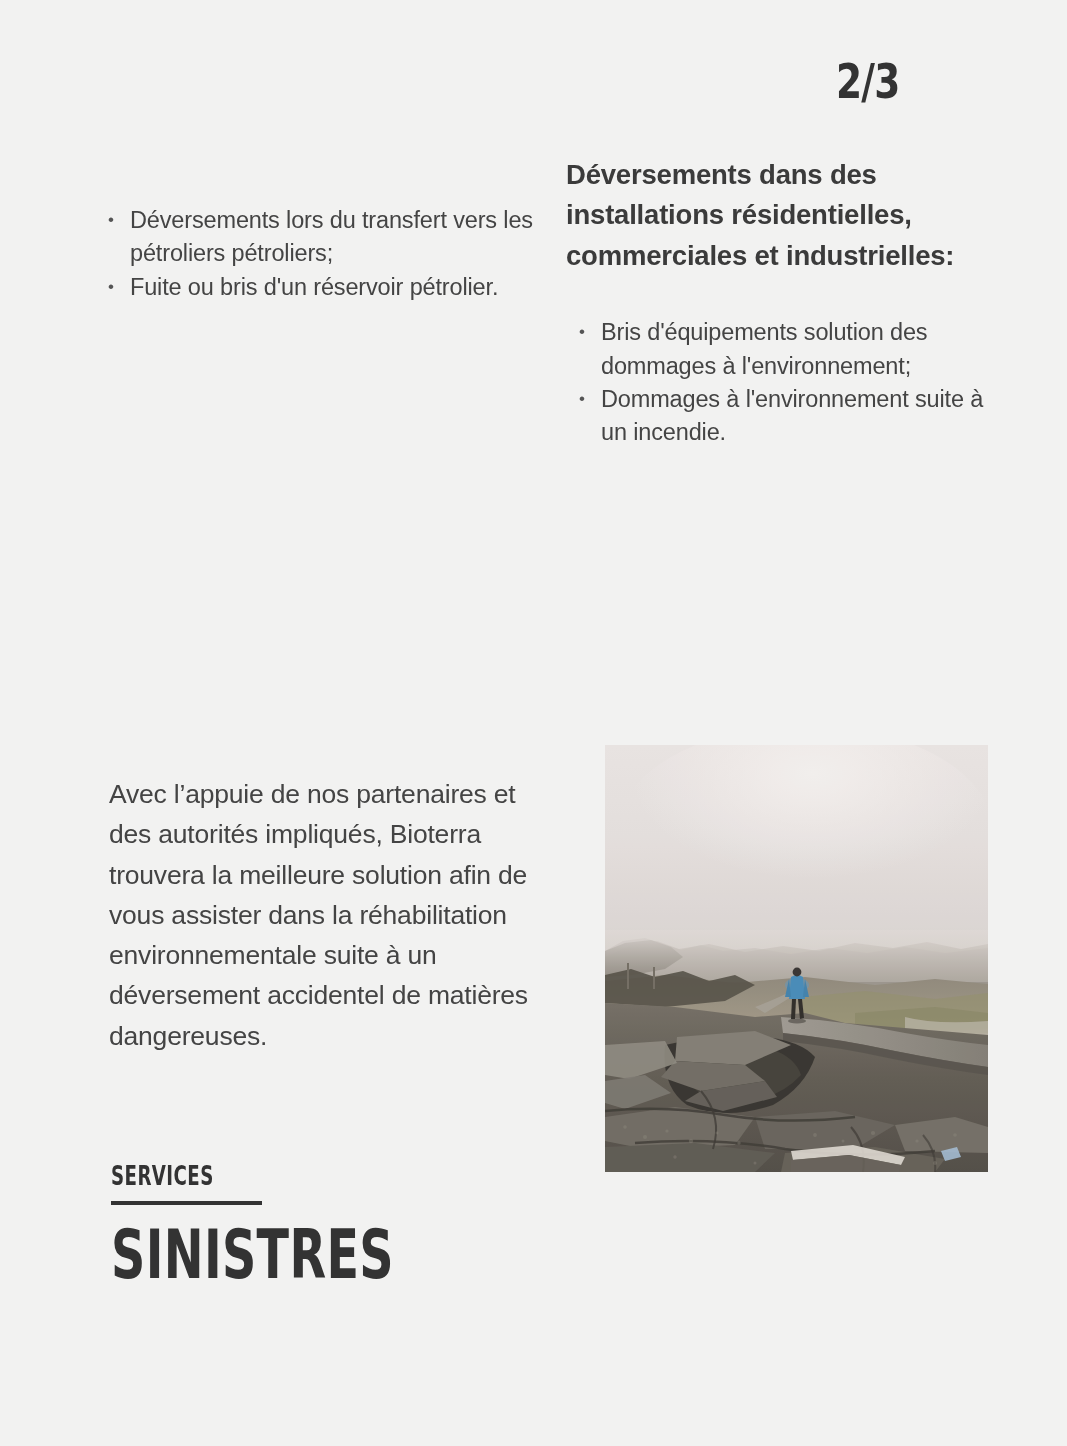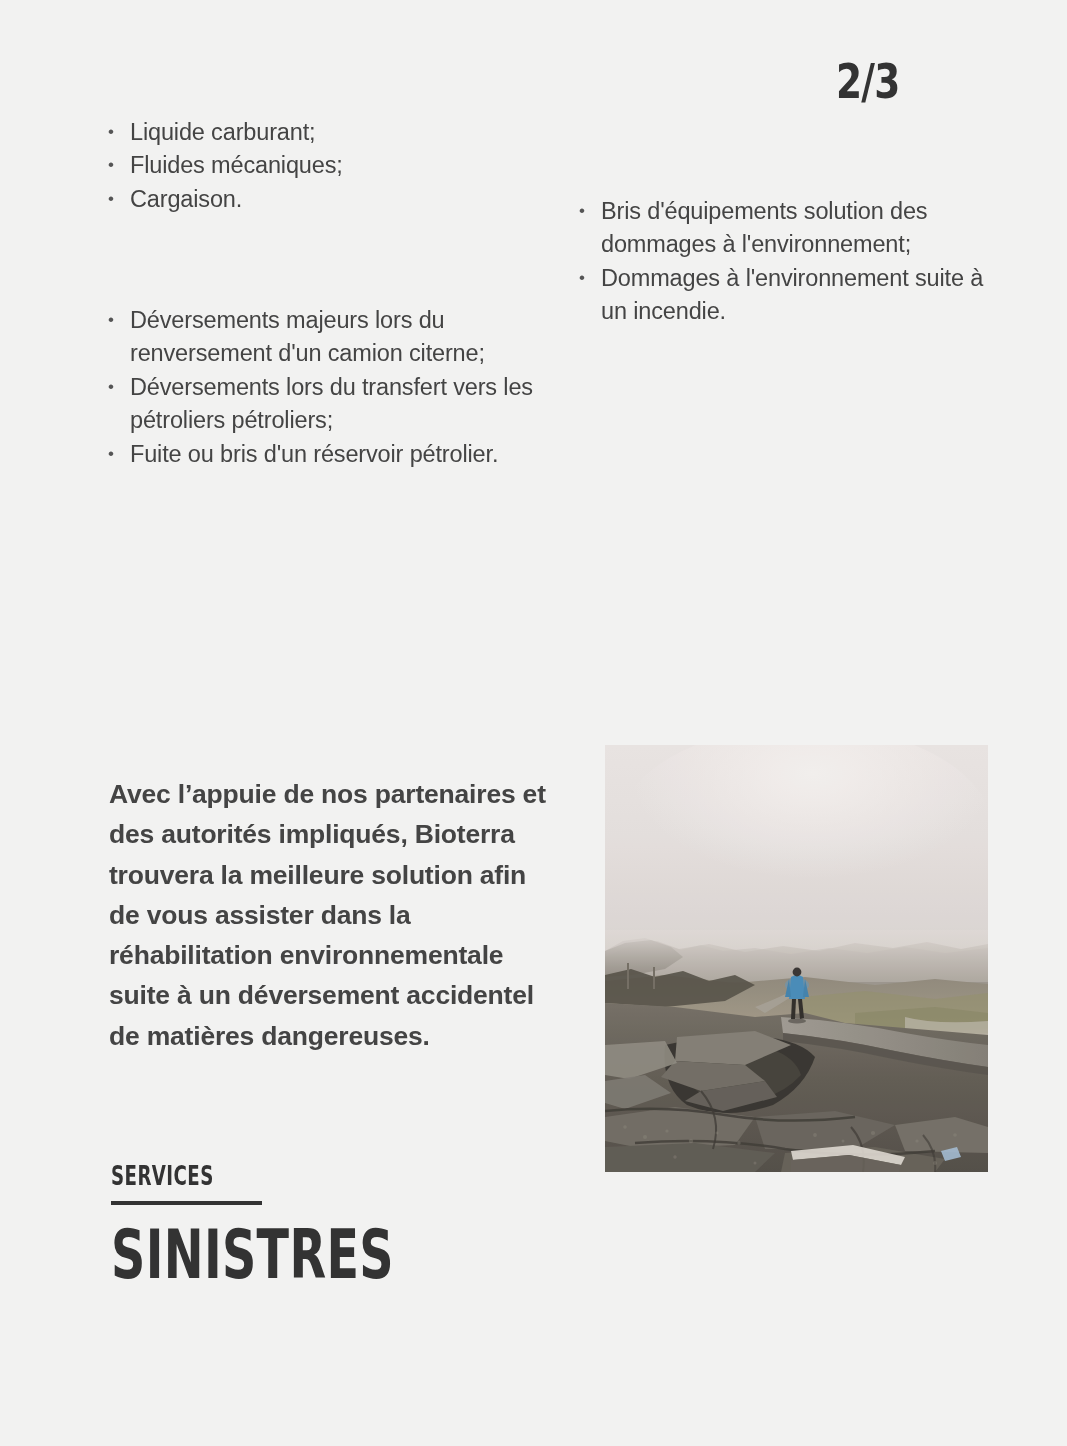--- a/index.html
+++ b/index.html
@@ -91,21 +91,21 @@
 
   
   .closing {
     position: absolute;
     left: 109px;
     top: 774px;
     width: 452px;
     margin: 0;
     font-size: 26.5px;
     line-height: 1.52;
-    font-weight: 700;
+    font-weight: 400;
     color: #444444;
     letter-spacing: -0.2px;
   }
 
   
   .footer-lockup {
     position: absolute;
     left: 111px;
     top: 1163px;
   }
@@ -156,40 +156,35 @@
 
 <div class="page">
 
   <div class="page-number">2/3</div>
 
   <div class="col-left">
 
 
     <div class="gap-after-h-left"></div>
 
+
+    <div class="gap-before-h2-left"></div>
+
+
+    <div class="gap-after-h2-left"></div>
+
     <ul class="bullets">
-      <li>Liquide carburant;</li>
-      <li>Fluides mécaniques;</li>
-      <li>Cargaison.</li>
-    </ul>
-
-    <div class="gap-before-h2-left"></div>
-
-
-    <div class="gap-after-h2-left"></div>
-
-    <ul class="bullets">
-      <li>Déversements majeurs lors du renversement d'un camion citerne;</li>
       <li>Déversements lors du transfert vers les pétroliers pétroliers;</li>
       <li>Fuite ou bris d'un réservoir pétrolier.</li>
     </ul>
   </div>
 
   <div class="col-right">
 
+    <h2 class="heading">Déversements dans des installations résidentielles, commerciales et industrielles:</h2>
 
     <div class="gap-after-h-right"></div>
 
     <ul class="bullets">
       <li>Bris d'équipements solution des dommages à l'environnement;</li>
       <li>Dommages à l'environnement suite à un incendie.</li>
     </ul>
   </div>
 
   <p class="closing">Avec l’appuie de nos partenaires et des autorités impliqués, Bioterra trouvera la meilleure solution afin de vous assister dans la réhabilitation environnementale suite à un déversement accidentel de matières dangereuses.</p>

